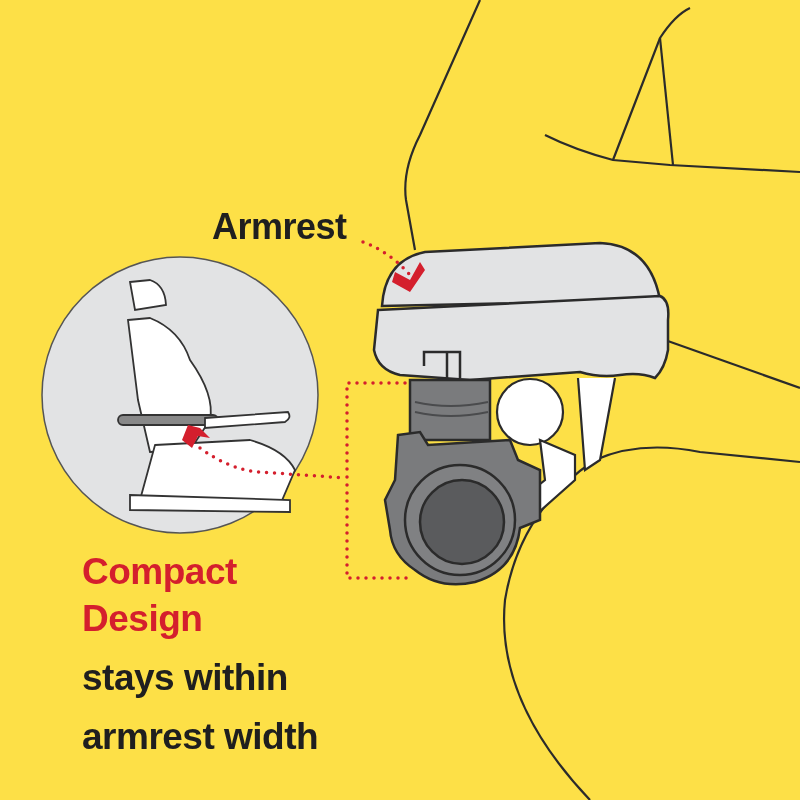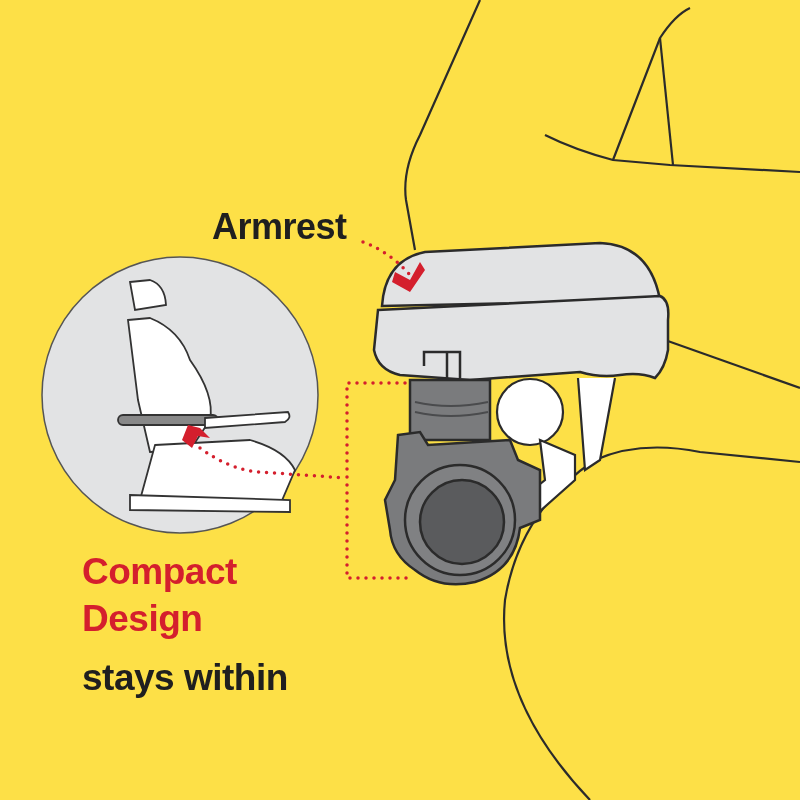--- a/index.html
+++ b/index.html
@@ -69,14 +69,15 @@
       <path d="M405 383 L347 383 L347 578 L408 578"></path>
     </g>
   </svg>
 
   <div id="armrest-label" class="lbl">Armrest</div>
 
   <div id="callout" class="lbl">
     <div class="red">Compact</div>
     <div class="red">Design</div>
     <div class="dark">stays within</div>
+    <div class="dark">armrest width</div>
   </div>
 </div>
 
 </body></html>

